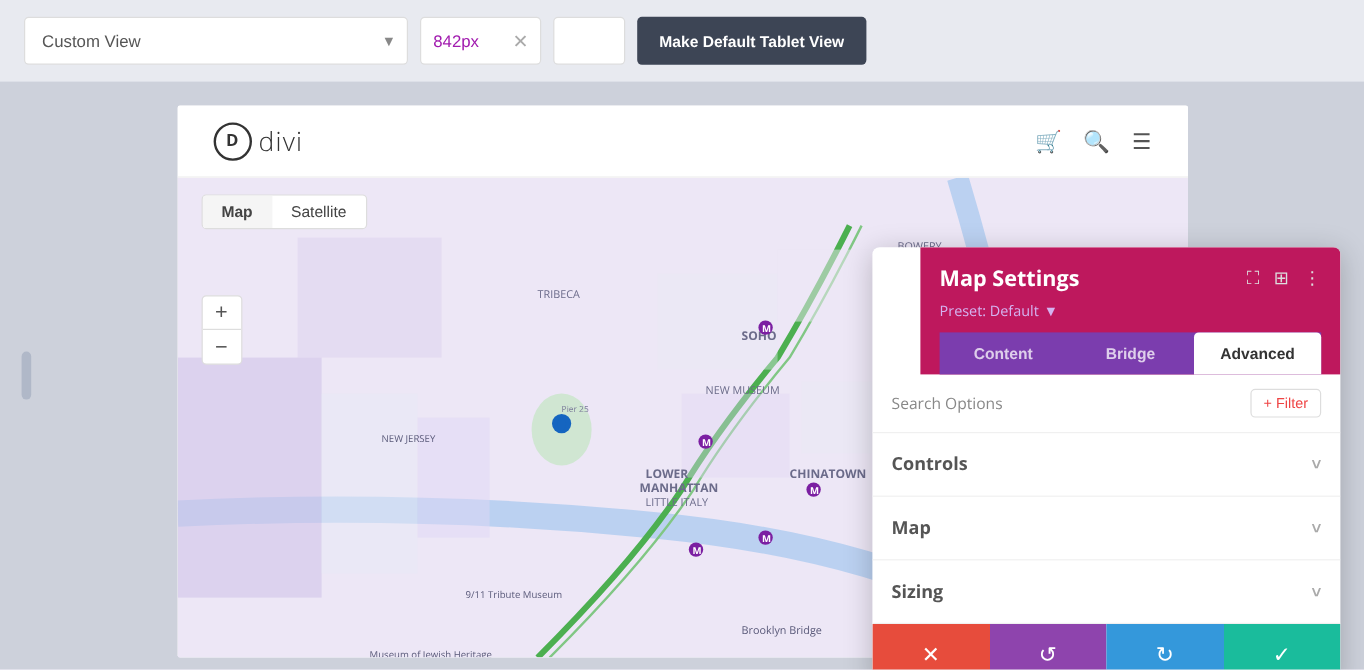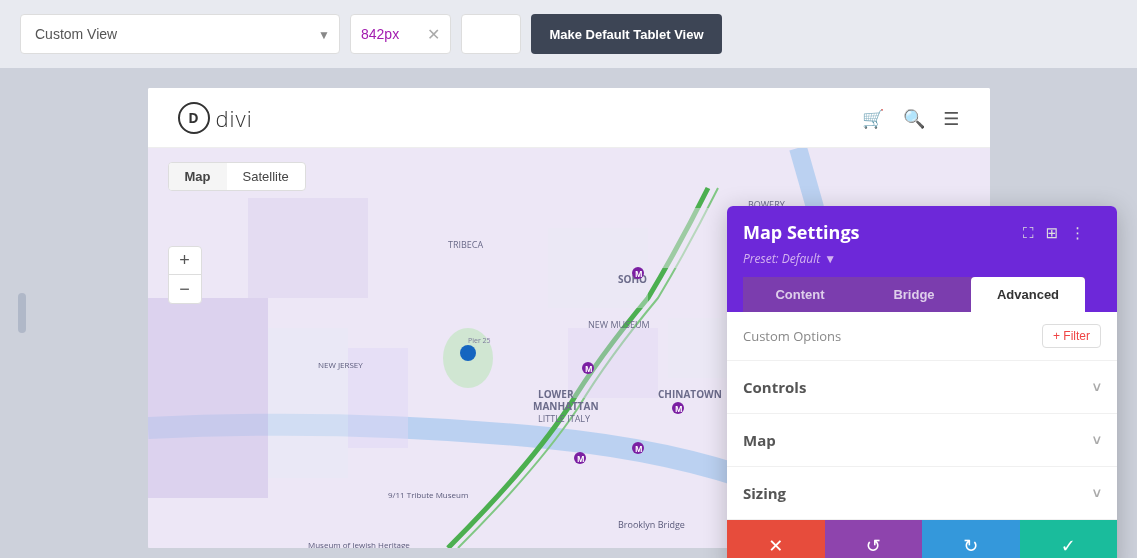--- a/index.html
+++ b/index.html
@@ -255,23 +255,24 @@
       right: 20px;
       width: 390px;
       background: #fff;
       border-radius: 6px;
       box-shadow: 0 4px 24px rgba(0,0,0,0.22);
       overflow: hidden;
       z-index: 100;
     }
 
     .settings-header {
-      background: #6d28d9;
-      padding: 14px 32px 0 16px;
+      background: #be185d;
+      padding: 14px 16px 0 16px;
       color: #fff;
+      margin-left: 40px;
     }
 
     .settings-title-row {
       display: flex;
       align-items: center;
       justify-content: space-between;
       margin-bottom: 6px;
     }
 
     .settings-title {
@@ -293,21 +294,20 @@
     }
 
     .settings-preset {
       font-size: 12px;
       color: #d4b3f0;
       margin-bottom: 10px;
       display: flex;
       align-items: center;
       gap: 4px;
       cursor: pointer;
-      font-style: italic;
     }
 
     .settings-tabs {
       display: flex;
       background: #7b3dae;
     }
 
     .settings-tab {
       flex: 1;
       padding: 10px 0;
@@ -540,21 +540,21 @@
       <div class="settings-tabs">
         <button class="settings-tab">Content</button>
         <button class="settings-tab">Bridge</button>
         <button class="settings-tab active">Advanced</button>
       </div>
     </div>
 
     <div class="settings-body">
 
       <div class="settings-search-row">
-        <span class="settings-search-label">Custom Options</span>
+        <span class="settings-search-label">Search Options</span>
         <button class="settings-filter-btn">+ Filter</button>
       </div>
 
       <div class="settings-section">
         <span class="settings-section-label">Controls</span>
         <span class="settings-section-arrow">˅</span>
       </div>
 
       <div class="settings-section">
         <span class="settings-section-label">Map</span>

